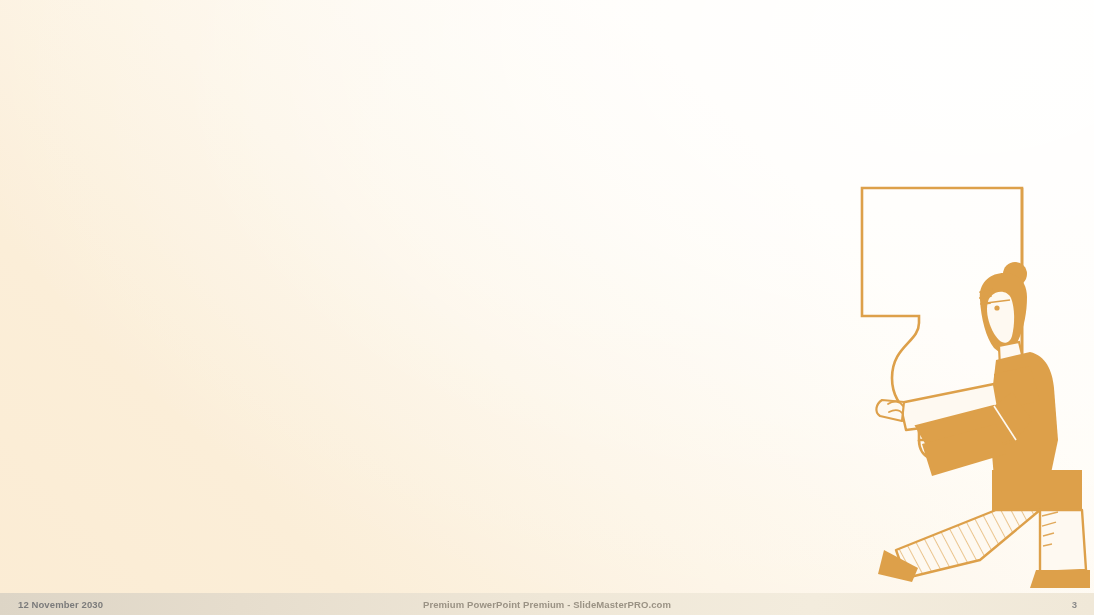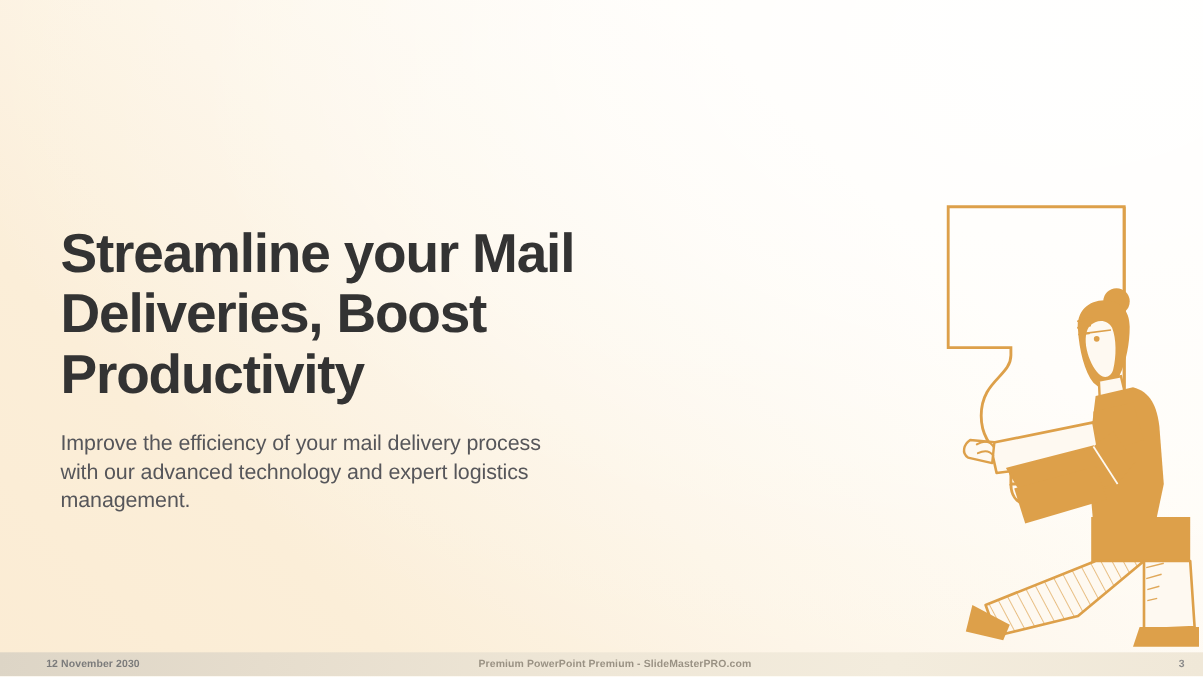--- a/index.html
+++ b/index.html
@@ -91,21 +91,20 @@
     right: 0;
     bottom: 0;
     height: 22px;
     background: linear-gradient(
         100deg,
         #ddd5c6 0%,
         #e6ddcd 22%,
         #efe7d7 50%,
         #f3ecdd 74%,
         #f0e8d8 100%);
-    padding-left: 24px;
   }
   .footer-inner {
     position: relative;
     width: 100%;
     height: 100%;
   }
   .footer-date {
     position: absolute;
     left: 18px;
     top: 50%;
@@ -141,28 +140,20 @@
   }
 </style>
 </head>
 <body>
 
 <div class="slide">
 
   <div class="slide-bg"></div>
   <div class="slide-bg-2"></div>
 
-  <div class="content">
-    <h1 class="title">Streamline your Mail
-Deliveries, Boost
-Productivity</h1>
-    <p class="subtitle">Improve the efficiency of your mail delivery process
-with our advanced technology and expert logistics
-management.</p>
-  </div>
 
   <div class="illustration">
     <svg viewBox="0 0 250 420" xmlns="http://www.w3.org/2000/svg">
 
       <defs>
 
         <pattern id="hatch" width="9" height="9" patternUnits="userSpaceOnUse" patternTransform="rotate(-28)">
           <line x1="0" y1="0" x2="0" y2="9" stroke="#DDA04A" stroke-width="1.4"></line>
         </pattern>
       </defs>

